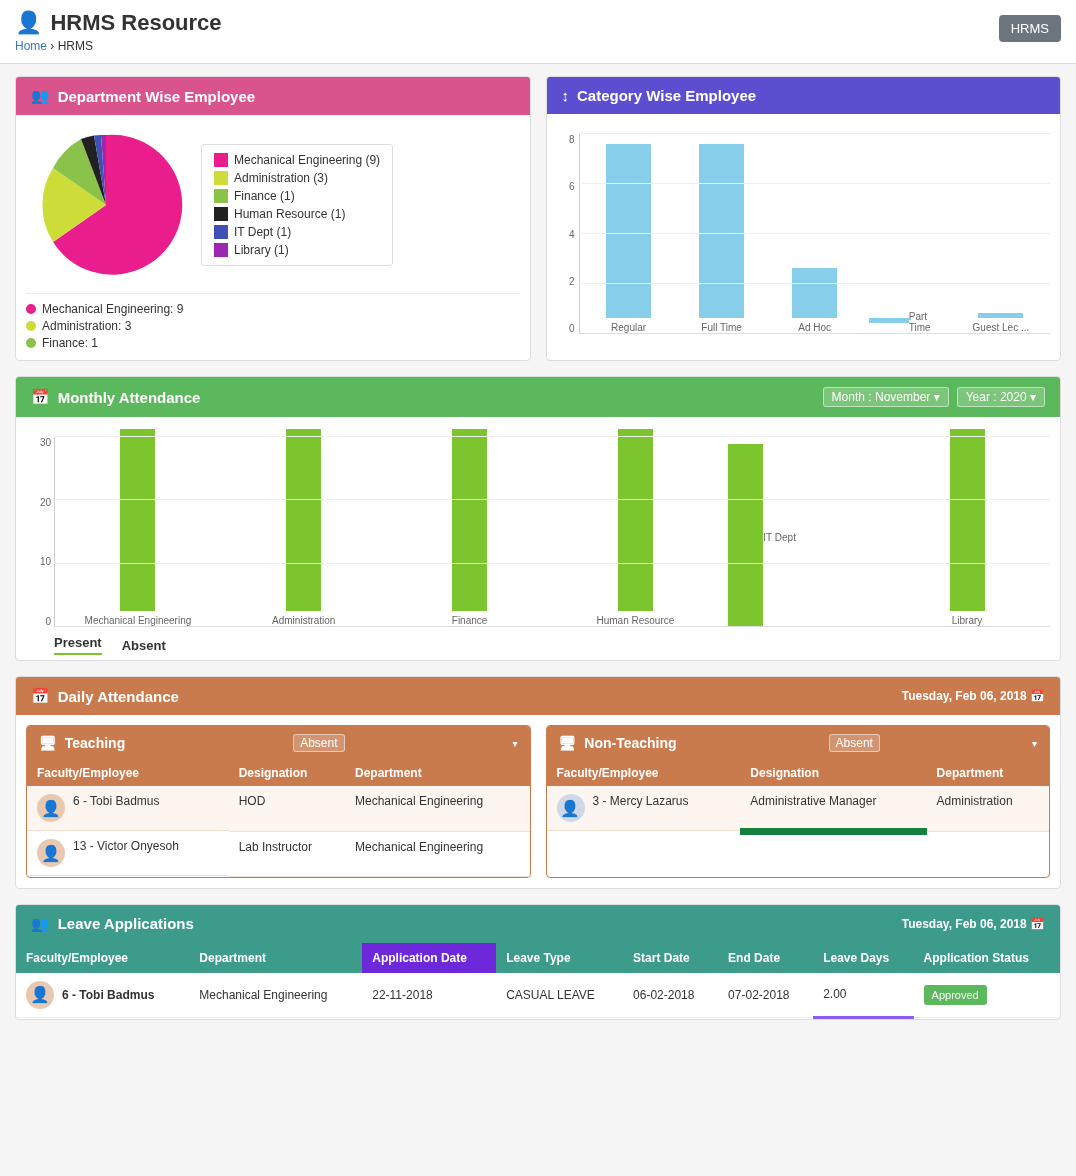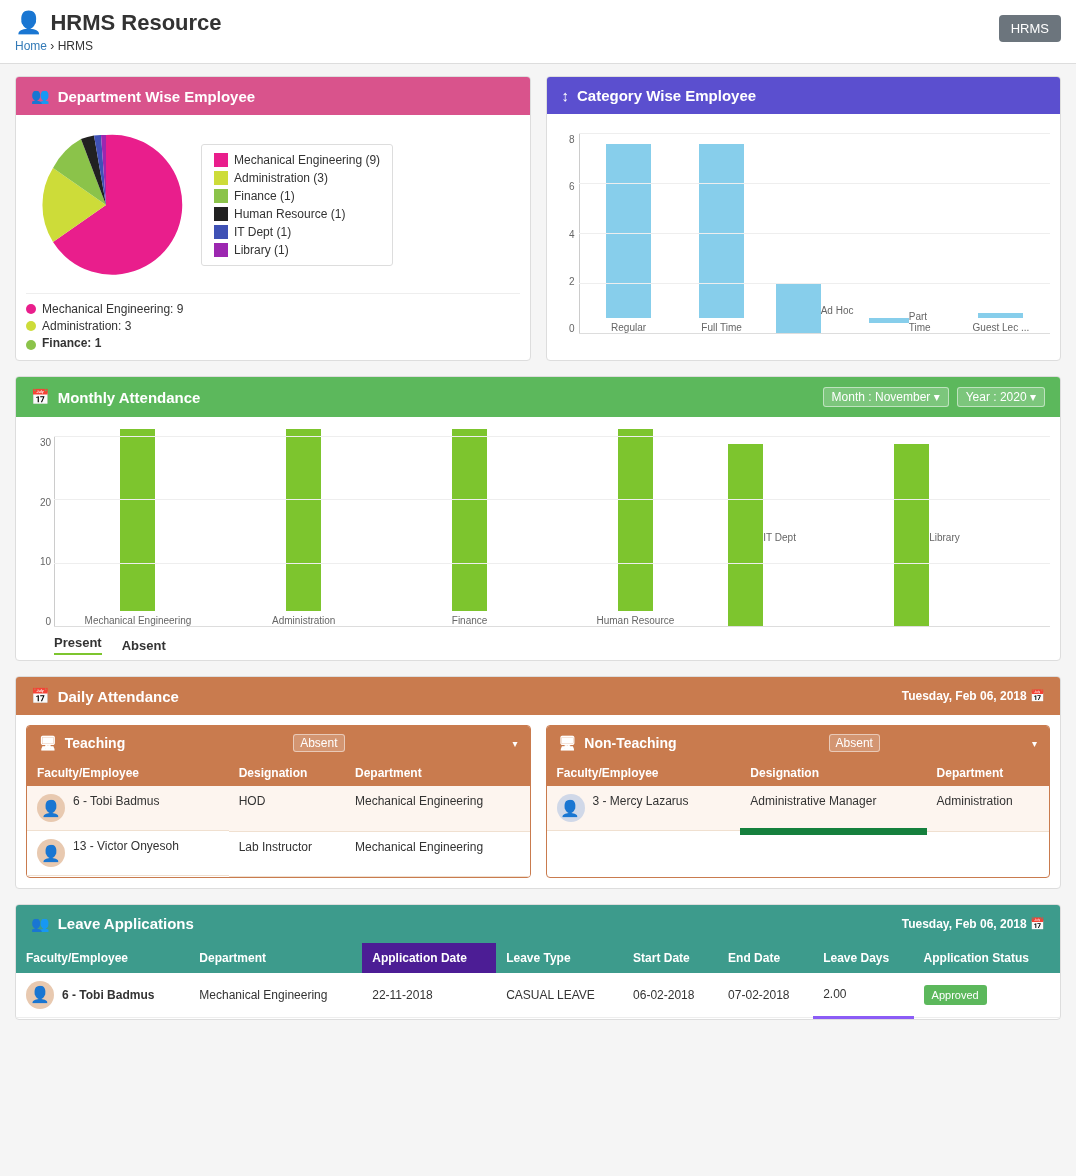--- a/index.html
+++ b/index.html
@@ -83,21 +83,21 @@
 
           <div style="border-top:1px solid #eee; margin-top:8px; padding-top:8px; font-size:12px;">
             <div style="display:flex; align-items:center; gap:6px; margin-bottom:3px;">
               <span style="width:10px; height:10px; border-radius:50%; background:#e91e8c; display:inline-block;"></span>
               <span>Mechanical Engineering: 9</span>
             </div>
             <div style="display:flex; align-items:center; gap:6px; margin-bottom:3px;">
               <span style="width:10px; height:10px; border-radius:50%; background:#cddc39; display:inline-block;"></span>
               <span>Administration: 3</span>
             </div>
-            <div style="display:flex; align-items:flex-end; gap:6px;font-weight:bold;">
+            <div style="display:flex; align-items:center; gap:6px;">
               <span style="width:10px; height:10px; border-radius:50%; background:#8bc34a; display:inline-block;"></span>
               <span>Finance: 1</span>
             </div>
           </div>
         </div>
       </div>
 
       <div style="flex:1; background:#fff; border:1px solid #ddd; border-radius:4px; overflow:hidden;">
         <div style="background:#5b4fcf; color:#fff; padding:10px 15px; font-size:15px; font-weight:bold; display:flex; align-items:center; gap:8px;">
           <span>↕</span>
@@ -124,21 +124,21 @@
 
             <div style="margin-left:22px; height:200px; border-left:1px solid #ccc; border-bottom:1px solid #ccc; display:flex; align-items:flex-end; padding:0 10px; gap:15px;">
               <div style="display:flex; flex-direction:column; align-items:center; flex:1;">
                 <div style="background:#87ceeb; width:45px; height:174px;"></div>
                 <div style="font-size:10px; color:#666; margin-top:4px;">Regular</div>
               </div>
               <div style="display:flex; flex-direction:column; align-items:center; flex:1;">
                 <div style="background:#87ceeb; width:45px; height:174px;"></div>
                 <div style="font-size:10px; color:#666; margin-top:4px;">Full Time</div>
               </div>
-              <div style="display:flex; flex-direction:row; align-items:center; flex:1;">
+              <div style="display:flex; flex-direction:column; align-items:center; flex:1;">
                 <div style="background:#87ceeb; width:45px; height:50px;"></div>
                 <div style="font-size:10px; color:#666; margin-top:4px;">Ad Hoc</div>
               </div>
               <div style="display:flex; align-items:center; flex:1;">
                 <div style="background:#87ceeb; width:45px; height:5px;"></div>
                 <div style="font-size:10px; color:#666; margin-top:4px;">Part Time</div>
               </div>
               <div style="display:flex; flex-direction:column; align-items:center; flex:1;">
                 <div style="background:#87ceeb; width:45px; height:5px;"></div>
                 <div style="font-size:10px; color:#666; margin-top:4px;">Guest Lec ...</div>
@@ -191,21 +191,21 @@
               <div style="font-size:10px; color:#666; margin-top:4px;">Finance</div>
             </div>
             <div style="display:flex; flex-direction:column; align-items:center; flex:1;">
               <div style="background:#7dc52e; width:35px; height:182px;"></div>
               <div style="font-size:10px; color:#666; margin-top:4px;">Human Resource</div>
             </div>
             <div style="display:flex; flex-direction:row; align-items:center; flex:1;">
               <div style="background:#7dc52e; width:35px; height:182px;"></div>
               <div style="font-size:10px; color:#666; margin-top:4px;">IT Dept</div>
             </div>
-            <div style="display:flex; flex-direction:row; align-items:center; flex:1;">
+            <div style="display:flex; flex-direction:column; align-items:center; flex:1;">
               <div style="background:#7dc52e; width:35px; height:182px;"></div>
               <div style="font-size:10px; color:#666; margin-top:4px;">Library</div>
             </div>
           </div>
         </div>
 
         <div style="display:flex; gap:20px; margin-top:8px; padding-left:28px;">
           <div style="display:flex; align-items:center; gap:5px; font-size:13px; font-weight:bold; cursor:pointer; border-bottom:2px solid #7dc52e; padding-bottom:3px;">
             <span>Present</span>
           </div>
@@ -308,21 +308,21 @@
         <div style="font-size:12px;">
           <span>Tuesday, Feb 06, 2018</span>
           <span> 📅</span>
         </div>
       </div>
       <table style="width:100%; border-collapse:collapse;">
         <thead>
           <tr>
             <th style="background:#3d9b8c; color:#fff; padding:8px 10px; text-align:left; font-size:12px;">Faculty/Employee</th>
             <th style="background:#3d9b8c; color:#fff; padding:8px 10px; text-align:left; font-size:12px;">Department</th>
-            <th style="background:#4c1d95; color:#fff; padding:8px 10px; text-align:left; font-size:12px;">Application Date</th>
+            <th style="background:#6d28d9; color:#fff; padding:8px 10px; text-align:left; font-size:12px;">Application Date</th>
             <th style="background:#3d9b8c; color:#fff; padding:8px 10px; text-align:left; font-size:12px;">Leave Type</th>
             <th style="background:#3d9b8c; color:#fff; padding:8px 10px; text-align:left; font-size:12px;">Start Date</th>
             <th style="background:#3d9b8c; color:#fff; padding:8px 10px; text-align:left; font-size:12px;">End Date</th>
             <th style="background:#3d9b8c; color:#fff; padding:8px 10px; text-align:left; font-size:12px;">Leave Days</th>
             <th style="background:#3d9b8c; color:#fff; padding:8px 10px; text-align:left; font-size:12px;">Application Status</th>
           </tr>
         </thead>
         <tbody>
           <tr>
             <td style="padding:8px 10px; font-size:12px; display:flex; align-items:center; gap:8px; border-bottom:1px solid #eee;">

